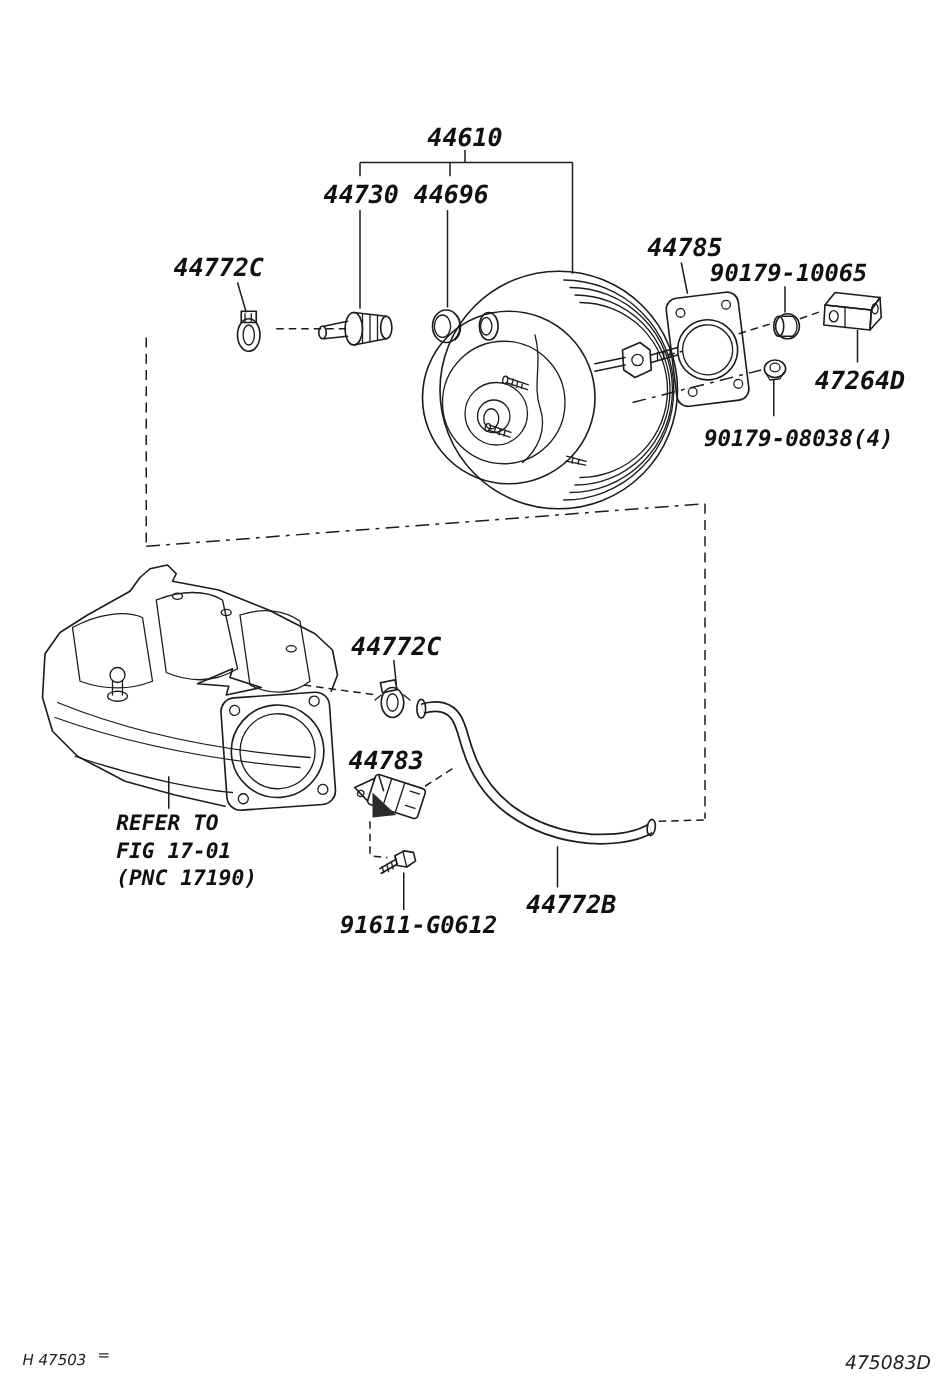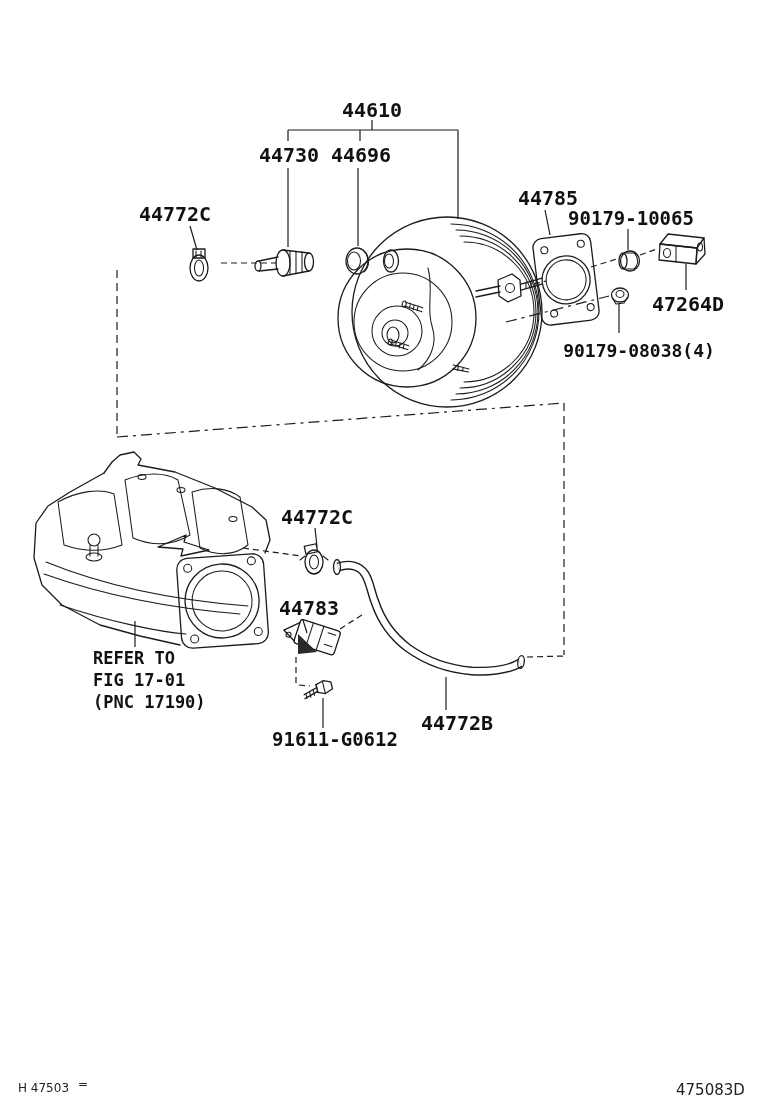--- a/index.html
+++ b/index.html
@@ -1,17 +1,17 @@
 <!DOCTYPE html>
 <html><head>
 <meta charset="utf-8">
 <style>
   html,body{margin:0;padding:0;background:#ffffff;}
   .page{position:relative;width:754px;height:1112px;background:#fff;overflow:hidden;
-        font-family:"DejaVu Sans Mono",monospace;}
+        font-family:"DejaVu Sans Mono",monospace;font-style:italic;}
   svg{position:absolute;left:0;top:0;}
   text{fill:#111;}
   .callout{font-family:"DejaVu Sans Mono",monospace;font-weight:bold;font-size:20px;}
   .callout-sm{font-family:"DejaVu Sans Mono",monospace;font-weight:bold;font-size:18px;}
   .callout-md{font-family:"DejaVu Sans Mono",monospace;font-weight:bold;font-size:19px;}
   .note{font-family:"DejaVu Sans Mono",monospace;font-weight:bold;font-size:17px;}
   .footer{font-family:"DejaVu Sans",sans-serif;font-size:12px;fill:#222;}
   .footer-r{font-family:"DejaVu Sans",sans-serif;font-size:15px;fill:#222;}
   .ln{stroke:#1c1c1c;fill:none;stroke-width:1.3;stroke-linecap:round;stroke-linejoin:round;}
   .thin{stroke:#1c1c1c;fill:none;stroke-width:1.05;stroke-linecap:round;stroke-linejoin:round;}

